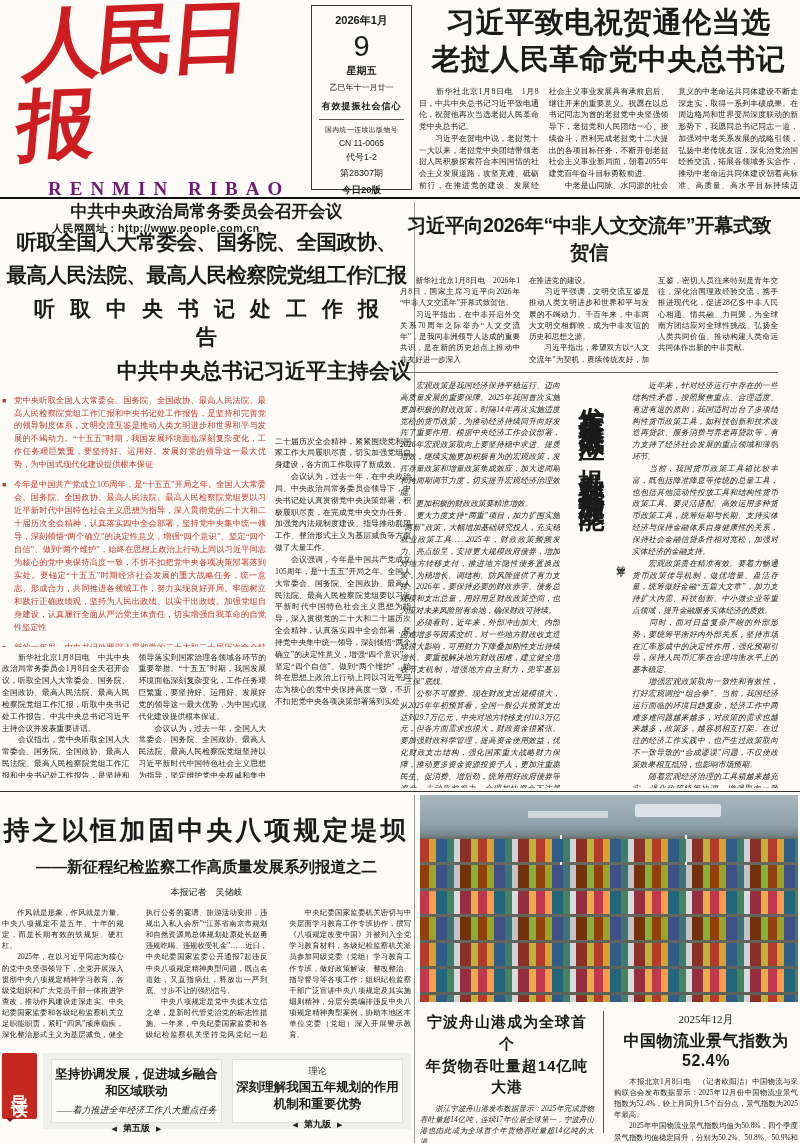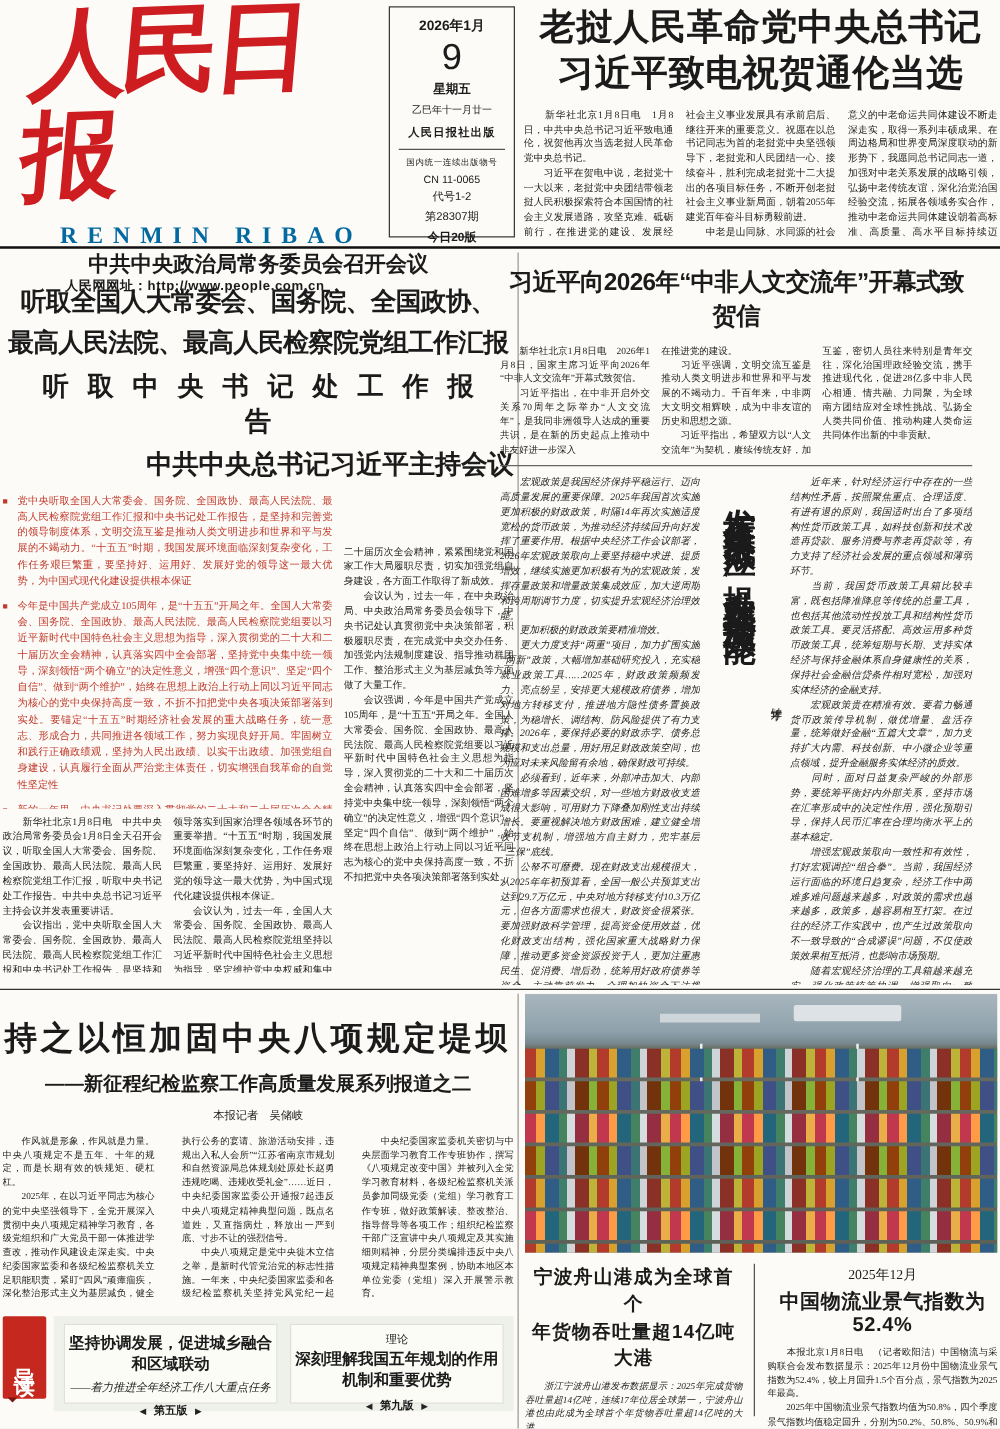--- a/index.html
+++ b/index.html
@@ -7,21 +7,21 @@
   .page { position:relative; width:800px; height:1143px; margin:0 auto; background:#fcfbf7;
           overflow:hidden; font-family:"Liberation Serif","DejaVu Serif",serif; color:#1b1b1b; }
   .sans { font-family:"Liberation Sans","DejaVu Sans",sans-serif; }
   .just { text-align:justify; text-justify:inter-ideograph; }
   .pre  { white-space:pre-line; }
 
   
   .masthead { position:absolute; left:12px; top:4px; width:295px; height:188px; }
   .brand { font-size:78px; line-height:1.05; font-weight:bold; color:#cd1d20; letter-spacing:-5px;
            transform:skewX(-7deg) rotate(-2deg); transform-origin:left top; padding-left:16px; }
-  .latin { color:#0369a1; font-weight:bold; font-size:19px; letter-spacing:8px; padding-left:36px; margin-top:10px;
+  .latin { color:#701a75; font-weight:bold; font-size:19px; letter-spacing:8px; padding-left:36px; margin-top:10px;
            font-family:"Liberation Serif",serif; }
   .web { font-size:10.5px; font-weight:bold; margin-top:22px; padding-left:40px; letter-spacing:.5px; }
 
   .datebox { position:absolute; left:311px; top:5px; width:101px; height:185px; border:1px solid #3a3a3a;
              text-align:center; padding-top:7px; background:#fcfbf7; }
   .db-month { font-size:11px; font-weight:bold; }
   .db-day { font-size:29px; line-height:1.15; margin-top:2px; }
   .db-week { font-size:10px; font-weight:bold; margin-top:1px; }
   .db-lunar { font-size:8px; margin-top:4px; }
   .db-pub { font-size:9px; font-weight:bold; margin-top:7px; letter-spacing:1px; }
@@ -120,32 +120,32 @@
     <div class="brand">人民日报</div>
     <div class="latin">RENMIN RIBAO</div>
     <div class="web sans">人民网网址：http://www.people.com.cn</div>
   </div>
 
   <div class="datebox sans">
     <div class="db-month">2026年1月</div>
     <div class="db-day">9</div>
     <div class="db-week">星期五</div>
     <div class="db-lunar">乙巳年十一月廿一</div>
-    <div class="db-pub">人民日报社出版</div>
+    <div class="db-pub">有效提振社会信心</div>
     <div class="db-sep"></div>
     <div class="db-s1">国内统一连续出版物号</div>
     <div class="db-s2">CN 11-0065</div>
     <div class="db-s3">代号1-2</div>
     <div class="db-s4">第28307期</div>
     <div class="db-s5">今日20版</div>
   </div>
 
   <div class="toplead">
+    <div class="tl-h sans">习近平致电祝贺通伦当选</div>
     <div class="tl-h sans">老挝人民革命党中央总书记</div>
-    <div class="tl-h sans">习近平致电祝贺通伦当选</div>
     <div class="tl-cols">
       <div class="tl-col just pre">　　新华社北京1月8日电　1月8日，中共中央总书记习近平致电通伦，祝贺他再次当选老挝人民革命党中央总书记。
 　　习近平在贺电中说，老挝党十一大以来，老挝党中央团结带领老挝人民积极探索符合本国国情的社会主义发展道路，攻坚克难、砥砺前行，在推进党的建设、发展经济、改善民生、拓展对外交往等方面取得了一系列重要成就。老挝党十二大胜利召开，对于老挝党和老挝</div>
       <div class="tl-col just pre">社会主义事业发展具有承前启后、继往开来的重要意义。祝愿在以总书记同志为首的老挝党中央坚强领导下，老挝党和人民团结一心、接续奋斗，胜利完成老挝党十二大提出的各项目标任务，不断开创老挝社会主义事业新局面，朝着2055年建党百年奋斗目标勇毅前进。
 　　中老是山同脉、水同源的社会主义友好邻邦。近年来，在双方共同努力下，中老关系进入历史最好时期，具有战略</div>
       <div class="tl-col just pre">意义的中老命运共同体建设不断走深走实，取得一系列丰硕成果。在周边格局和世界变局深度联动的新形势下，我愿同总书记同志一道，加强对中老关系发展的战略引领，弘扬中老传统友谊，深化治党治国经验交流，拓展各领域务实合作，推动中老命运共同体建设朝着高标准、高质量、高水平目标持续迈进，更好造福两国人民，更好服务各自社会主义事业发展，为促进地区乃至世界和平稳定与发展繁荣作出新贡献。</div>
     </div>
   </div>
 
   <div class="rule1"></div>

